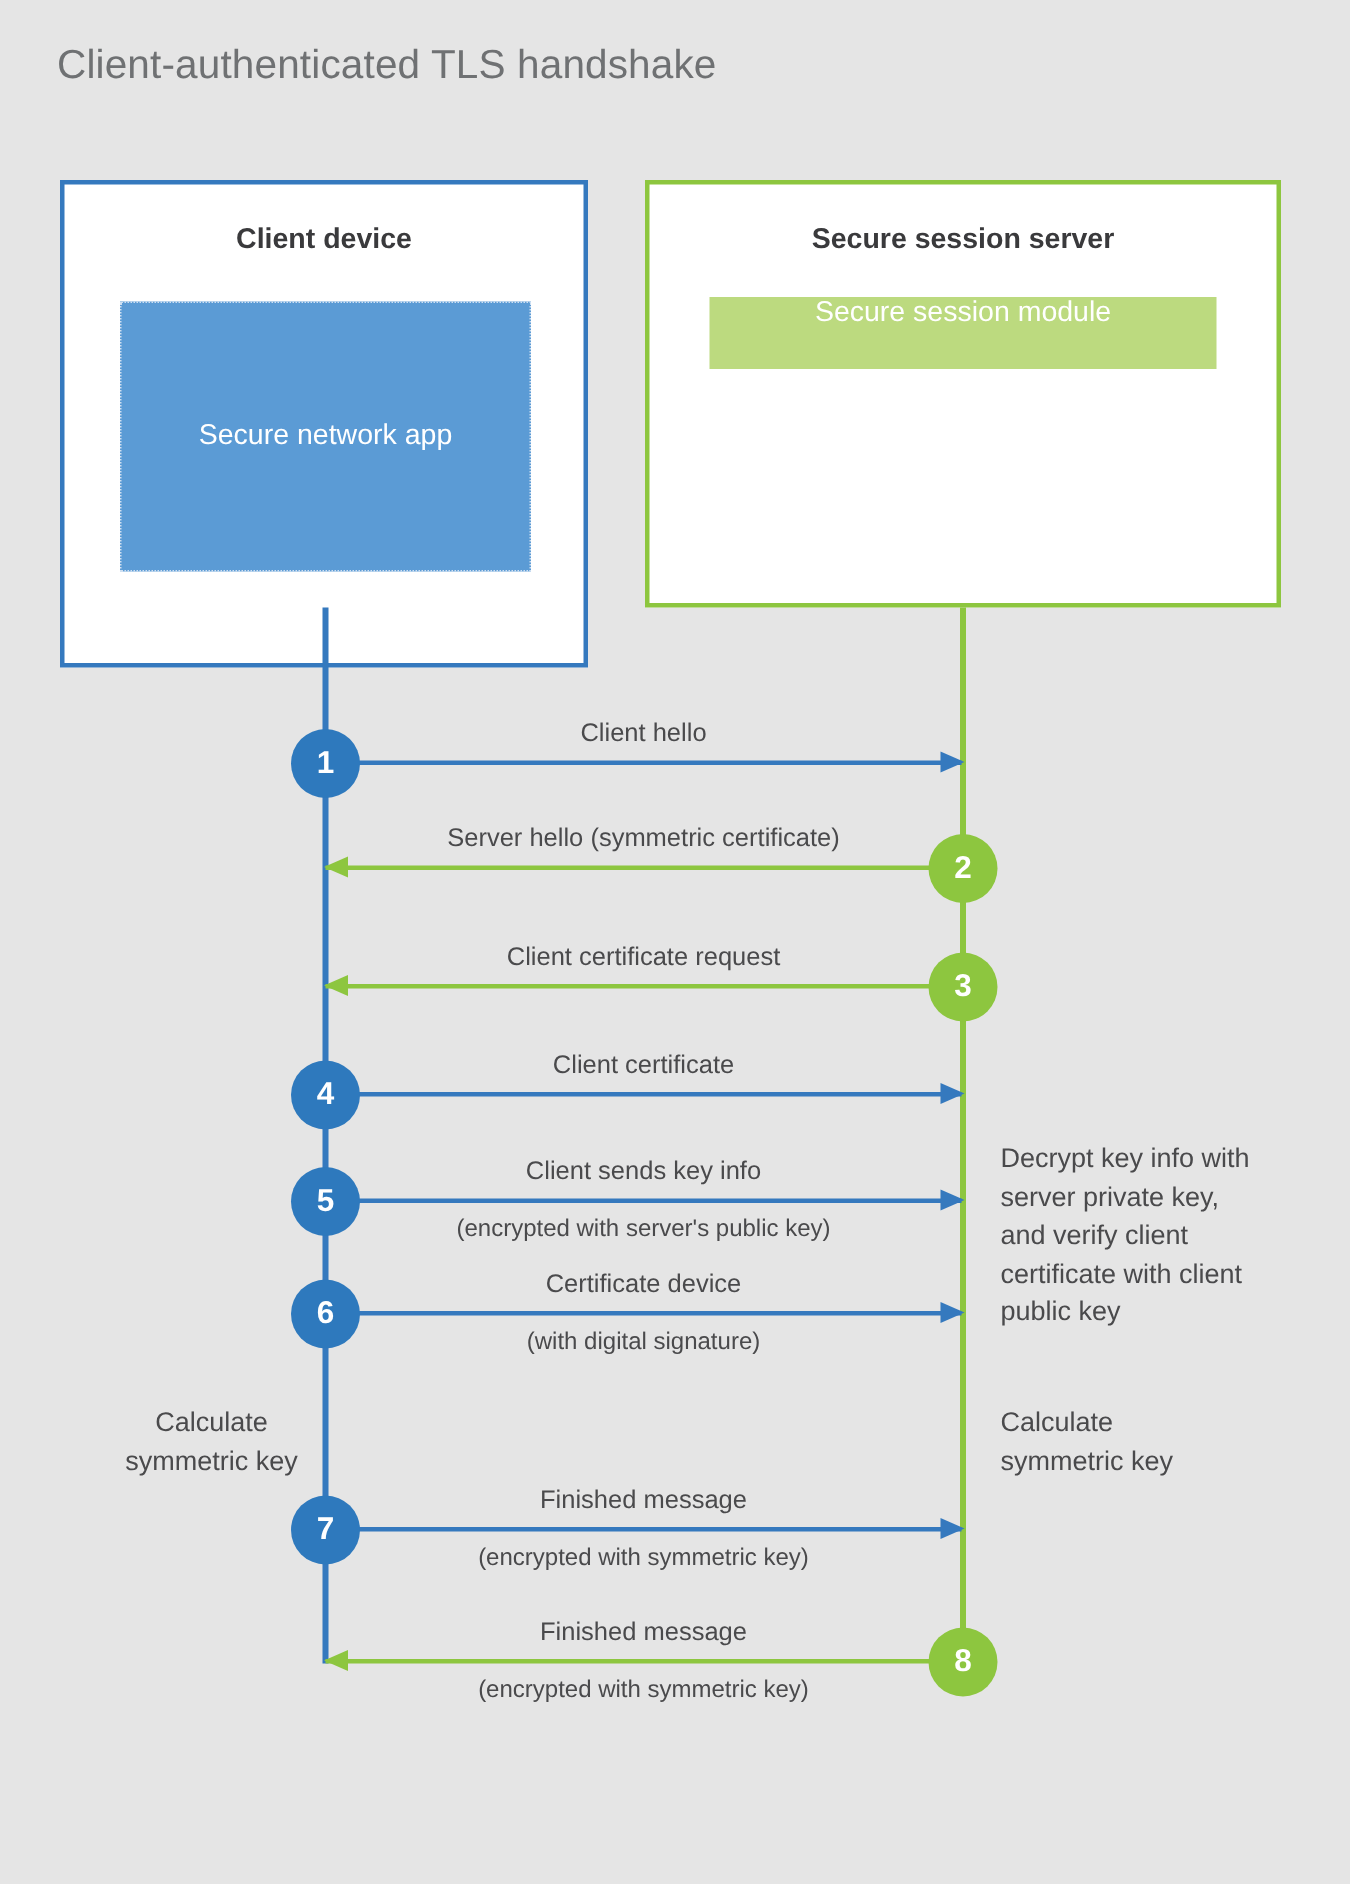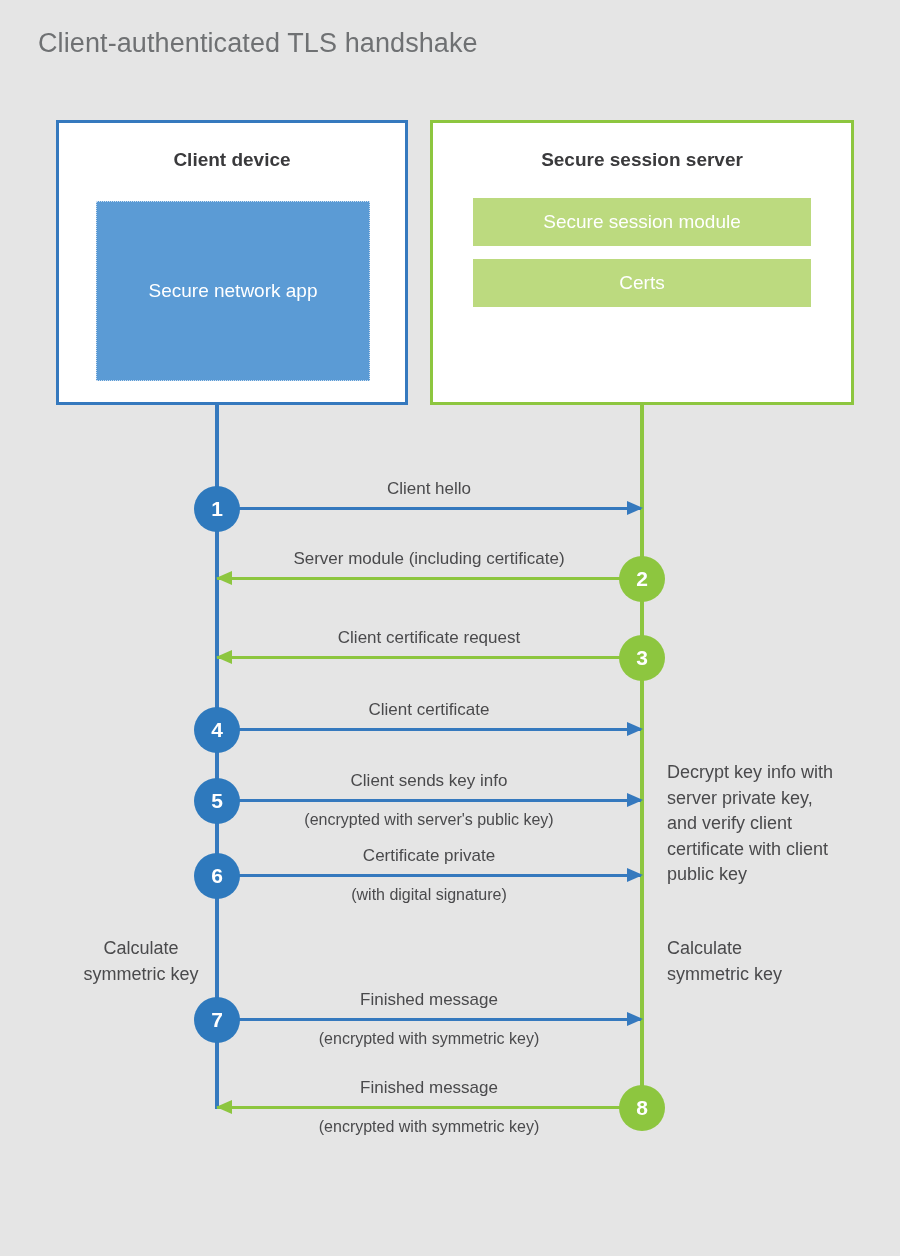--- a/index.html
+++ b/index.html
@@ -35,23 +35,22 @@
   
   .entity-box {
     position: absolute;
     background: #ffffff;
     box-sizing: border-box;
   }
   .entity-box.client {
     left: 40px;
     top: 120px;
     width: 352px;
-    height: 285px;
+    height: 325px;
     border: 3px solid #3579BE;
-    margin-left: 16px;
   }
   .entity-box.server {
     left: 430px;
     top: 120px;
     width: 424px;
     height: 285px;
     border: 3px solid #8DC63F;
   }
   .entity-title {
     position: absolute;
@@ -92,21 +91,20 @@
     position: absolute;
     left: 40px;
     top: 75px;
     width: 338px;
   }
   .server-bar {
     height: 48px;
     background: #BCDA7F;
     margin-bottom: 13px;
     display: flex;
-    align-items: center;
     justify-content: center;
   }
   .server-bar-label {
     color: #ffffff;
     font-size: 19px;
     font-weight: 300;
   }
 
   
   .lifeline {
@@ -254,40 +252,37 @@
       <div class="client-app-label">Secure network app</div>
     </div>
   </div>
 
   <div class="entity-box server">
     <div class="entity-title">Secure session server</div>
     <div class="server-bars">
       <div class="server-bar">
         <div class="server-bar-label">Secure session module</div>
       </div>
-      <div class="server-bar">
-        <div class="server-bar-label">Certs</div>
-      </div>
     </div>
   </div>
 
   <div class="lifeline client-line"></div>
   <div class="lifeline server-line"></div>
 
   <div class="step-row" style="top:507px">
     <div class="arrow-shaft ltr"></div>
     <div class="arrow-head right"></div>
     <div class="arrow-label">Client hello</div>
     <div class="step-circle left-side">1</div>
   </div>
 
   <div class="step-row" style="top:577px">
     <div class="arrow-shaft rtl"></div>
     <div class="arrow-head left"></div>
-    <div class="arrow-label">Server module (including certificate)</div>
+    <div class="arrow-label">Server hello (symmetric certificate)</div>
     <div class="step-circle right-side">2</div>
   </div>
 
   <div class="step-row" style="top:656px">
     <div class="arrow-shaft rtl"></div>
     <div class="arrow-head left"></div>
     <div class="arrow-label">Client certificate request</div>
     <div class="step-circle right-side">3</div>
   </div>
 
@@ -302,21 +297,21 @@
     <div class="arrow-shaft ltr"></div>
     <div class="arrow-head right"></div>
     <div class="arrow-label">Client sends key info</div>
     <div class="arrow-sublabel">(encrypted with server's public key)</div>
     <div class="step-circle left-side">5</div>
   </div>
 
   <div class="step-row" style="top:874px">
     <div class="arrow-shaft ltr"></div>
     <div class="arrow-head right"></div>
-    <div class="arrow-label">Certificate private</div>
+    <div class="arrow-label">Certificate device</div>
     <div class="arrow-sublabel">(with digital signature)</div>
     <div class="step-circle left-side">6</div>
   </div>
 
   <div class="step-row" style="top:1018px">
     <div class="arrow-shaft ltr"></div>
     <div class="arrow-head right"></div>
     <div class="arrow-label">Finished message</div>
     <div class="arrow-sublabel">(encrypted with symmetric key)</div>
     <div class="step-circle left-side">7</div>

